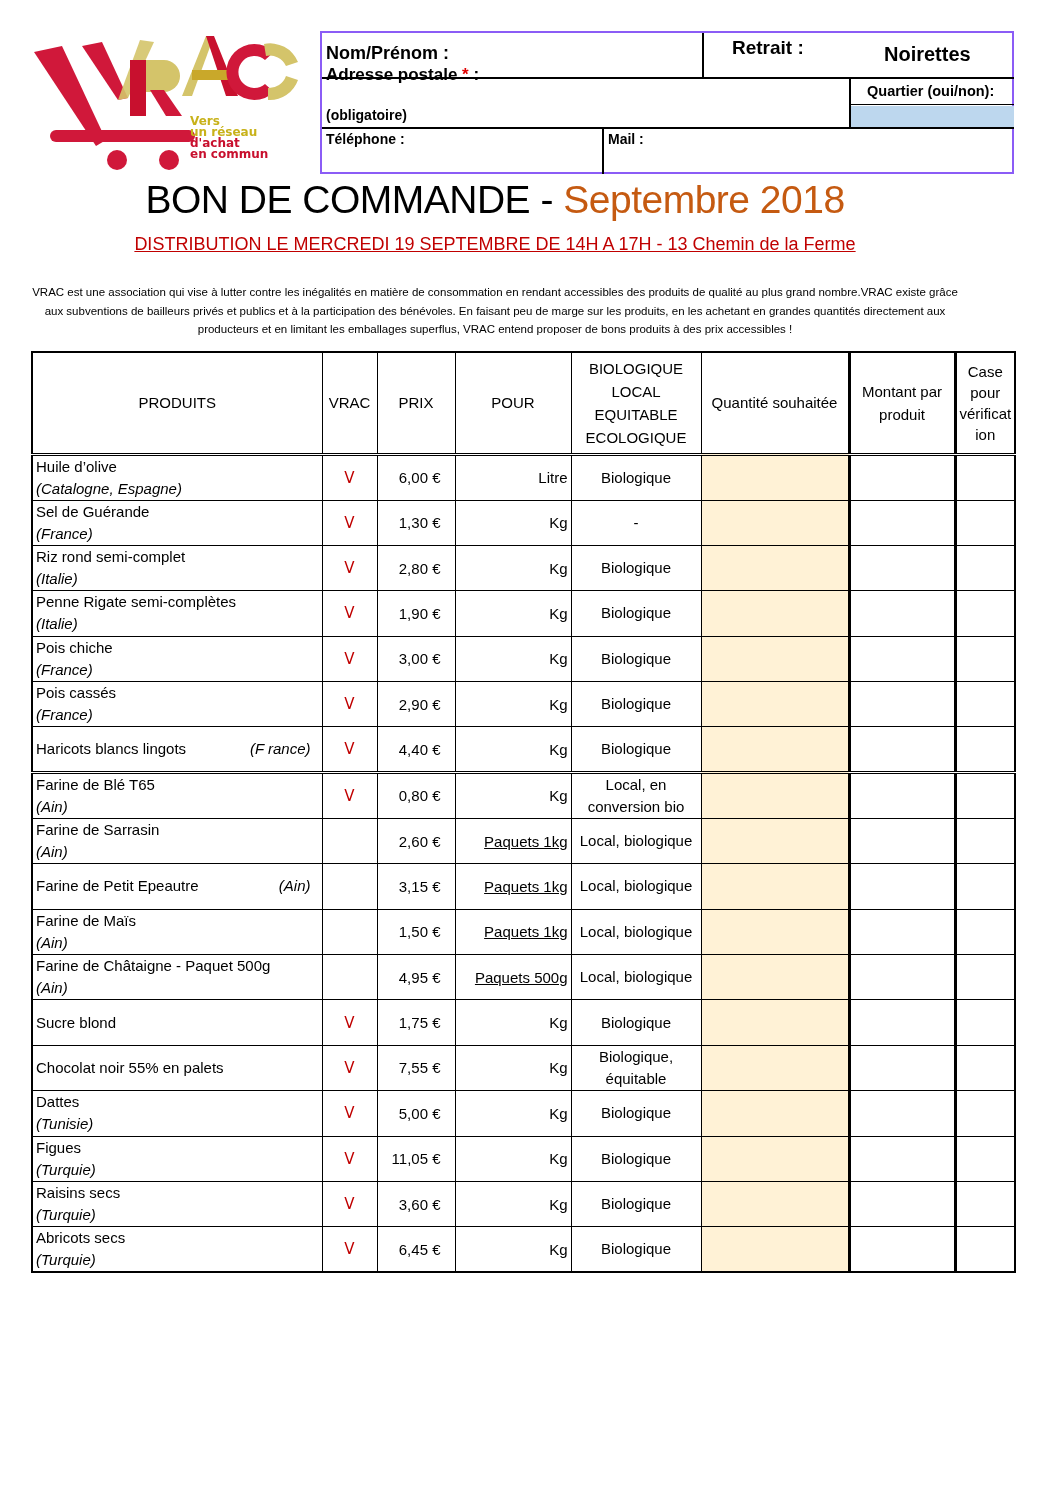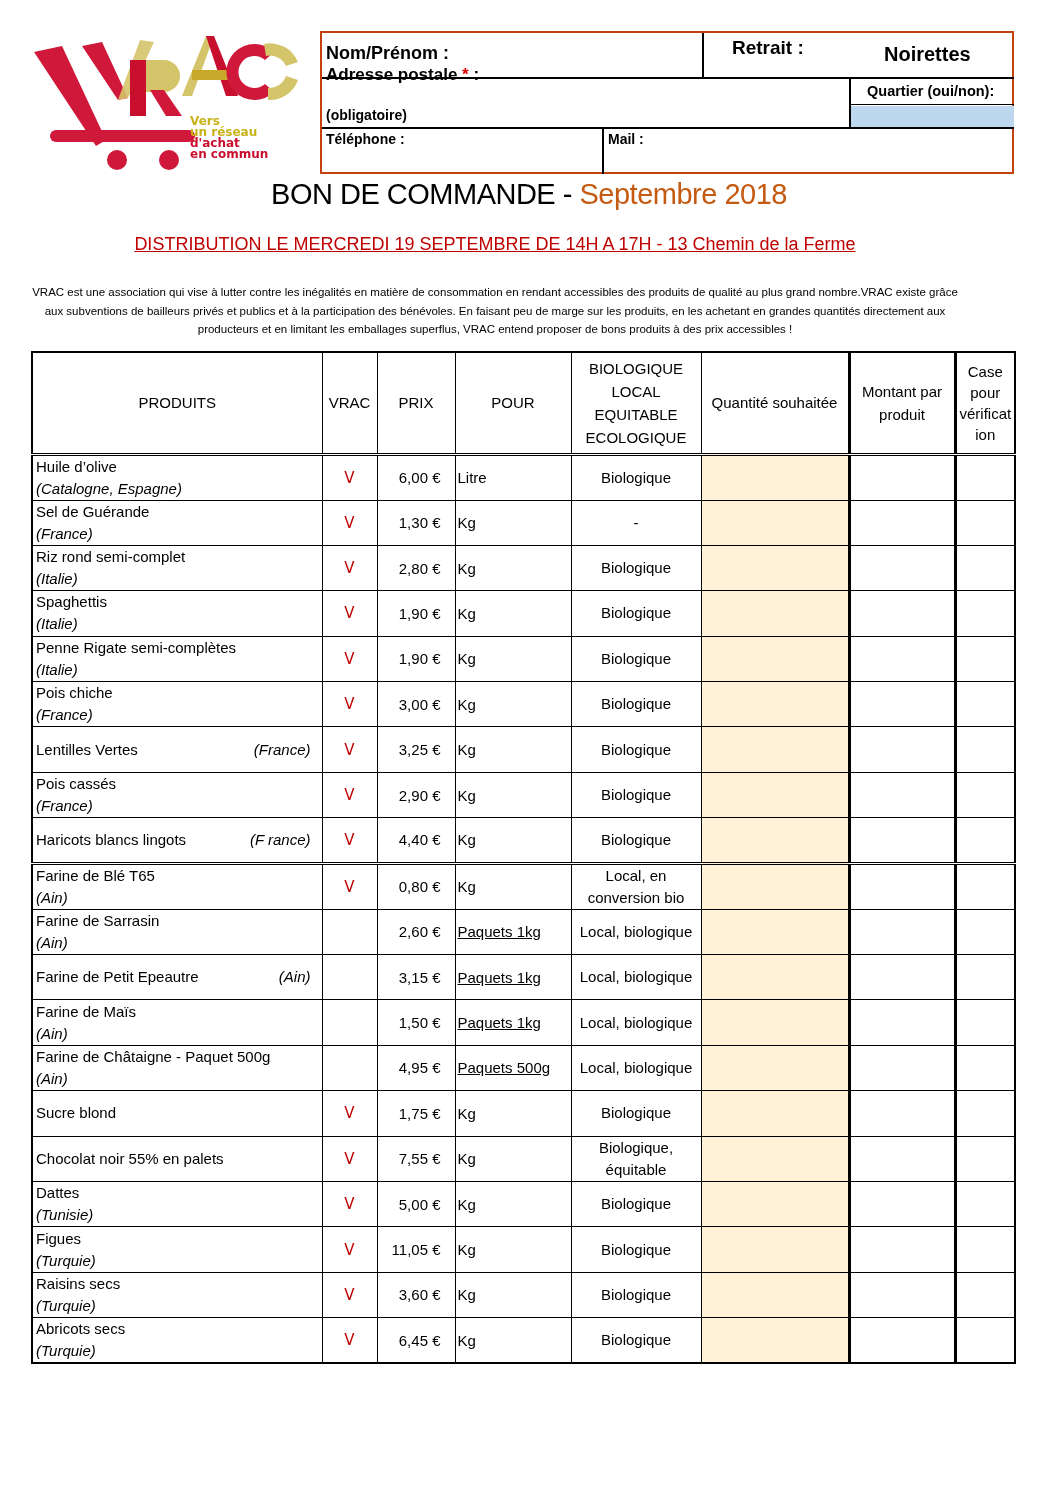--- a/index.html
+++ b/index.html
@@ -5,47 +5,47 @@
   * { box-sizing: border-box; margin: 0; padding: 0; }
   body { width: 1058px; height: 1497px; background: #fff; font-family: "Liberation Sans", sans-serif; color: #000; position: relative; overflow: hidden; }
 
   
   .logo { position: absolute; left: 32px; top: 36px; width: 268px; height: 134px; }
   .logo-tag { position: absolute; left: 158px; top: 80px; font-family: "DejaVu Sans", sans-serif; font-weight: bold; font-size: 12px; line-height: 11px; }
   .logo-tag .y { color: #c8b21a; }
   .logo-tag .r { color: #c8102e; }
 
   
-  .infobox { position: absolute; left: 320px; top: 31px; width: 694px; height: 143px; border: 2px solid #c2410c; }
+  .infobox { position: absolute; left: 320px; top: 31px; width: 694px; height: 143px; border: 2px solid #8b5cf6; }
   .ib { position: absolute; font-weight: bold; font-size: 17px; }
   .ib-line { position: absolute; background: #000; }
   .quartier-fill { position: absolute; left: 529px; top: 73px; width: 163px; height: 21px; background: #bdd7ee; }
 
   
-  .title { position: absolute; left: 0; width: 990px; top: 178px; text-align: center; font-size: 29px; letter-spacing: -0.5px; margin-left: 34px; }
+  .title { position: absolute; left: 0; width: 990px; top: 178px; text-align: center; font-size: 39px; letter-spacing: -0.5px; }
   .title .month { color: #c55a11; }
   .dist { position: absolute; left: 0; width: 990px; top: 234px; text-align: center; font-size: 18px; font-weight: normal; color: #c00000; text-decoration: underline; }
   .desc { position: absolute; left: 30px; width: 930px; top: 283px; text-align: center; font-size: 11.5px; line-height: 18.5px; }
 
   
   table.products { position: absolute; left: 31px; top: 351px; border-collapse: collapse; table-layout: fixed; width: 983px; }
   table.products td, table.products th { border: 1px solid #000; font-size: 15px; font-weight: normal; vertical-align: middle; padding: 0 3px; }
   table.products { border: 2px solid #000; }
   th { height: 102px; text-align: center; line-height: 23px; border-bottom: 3px double #000 !important; }
   th.small { font-size: 13.5px; line-height: 21px; }
   td { height: 45.4px; }
   td.prod { line-height: 22px; padding-left: 2px; }
   td.prod .name { display: block; }
   td.prod .origin { display: block; font-style: italic; }
   .inline-wrap { display: flex; justify-content: space-between; padding-right: 8px; }
   .inline-wrap .origin { font-style: italic; display: inline; }
   .light { font-weight: normal; }
   .vmark { text-align: center; color: #c00000; font-weight: bold; font-size: 20px; font-family: "DejaVu Sans", sans-serif; }
   .prix { text-align: right; padding-right: 14px !important; }
-  .pour { text-align: left; padding-left: 2px !important; }
+  .pour { text-align: right; padding-left: 2px !important; }
   .pour.u span { text-decoration: underline; }
   .label { text-align: center; line-height: 22px; }
   .qty { background: #fff2d6; }
   .thick-left { border-left: 3px solid #000 !important; }
   tr.sep td { border-top: 3px double #000; }
 </style>
 </head>
 <body>
 
 <div class="logo">
@@ -187,72 +187,40 @@
         <td class="pour"><span>Kg</span></td>
         <td class="label">
           <div>Biologique</div>
         </td>
         <td class="qty"></td>
         <td class="thick-left"></td>
         <td class="thick-left"></td>
       </tr>
       <tr>
         <td class="prod">
-          <span class="name"><span>Spaghettis</span></span>
-          <span class="origin">(Italie)</span>
-        </td>
-        <td class="vmark"><span>V</span></td>
-        <td class="prix">1,90 €</td>
-        <td class="pour"><span>Kg</span></td>
-        <td class="label">
-          <div>Biologique</div>
-        </td>
-        <td class="qty"></td>
-        <td class="thick-left"></td>
-        <td class="thick-left"></td>
-      </tr>
-      <tr>
-        <td class="prod">
           <span class="name"><span>Penne Rigate semi-complètes</span></span>
           <span class="origin">(Italie)</span>
         </td>
         <td class="vmark"><span>V</span></td>
         <td class="prix">1,90 €</td>
         <td class="pour"><span>Kg</span></td>
         <td class="label">
           <div>Biologique</div>
         </td>
         <td class="qty"></td>
         <td class="thick-left"></td>
         <td class="thick-left"></td>
       </tr>
       <tr>
         <td class="prod">
           <span class="name"><span>Pois chiche</span></span>
           <span class="origin">(France)</span>
         </td>
         <td class="vmark"><span>V</span></td>
         <td class="prix">3,00 €</td>
-        <td class="pour"><span>Kg</span></td>
-        <td class="label">
-          <div>Biologique</div>
-        </td>
-        <td class="qty"></td>
-        <td class="thick-left"></td>
-        <td class="thick-left"></td>
-      </tr>
-      <tr>
-        <td class="prod">
-          <div class="inline-wrap">
-            <span><span>Lentilles Vertes</span></span>
-            <span class="origin">(France)</span>
-          </div>
-        </td>
-        <td class="vmark"><span>V</span></td>
-        <td class="prix">3,25 €</td>
         <td class="pour"><span>Kg</span></td>
         <td class="label">
           <div>Biologique</div>
         </td>
         <td class="qty"></td>
         <td class="thick-left"></td>
         <td class="thick-left"></td>
       </tr>
       <tr>
         <td class="prod">

